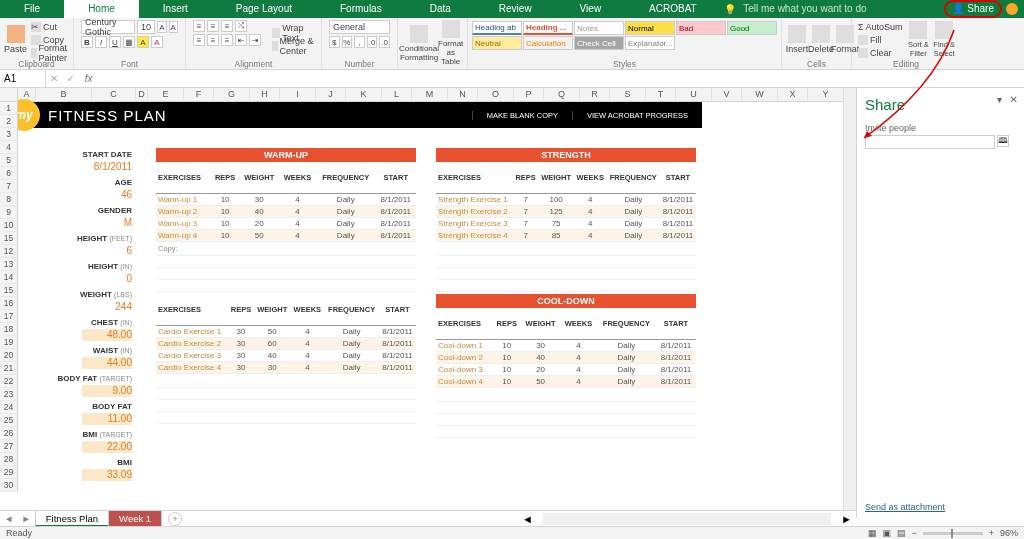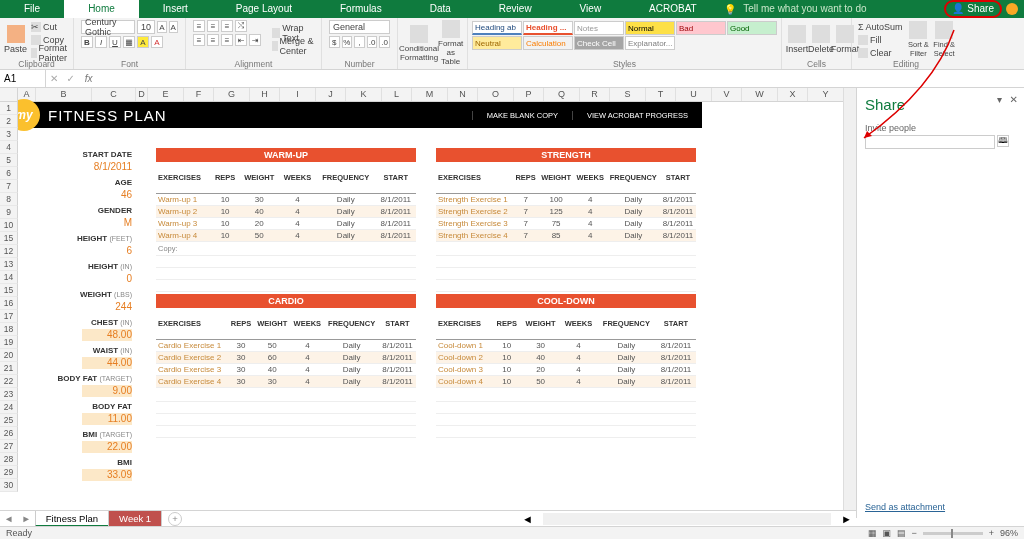--- a/index.html
+++ b/index.html
@@ -477,21 +477,20 @@
                   <td>8/1/2011</td>
                 </tr>
               </tbody>
             </table>
             <div class="notes">&nbsp;</div>
             <div class="noterow"></div>
             <div class="noterow"></div>
             <div class="noterow"></div>
           </div>
           <div class="block" style="left: 138px; top: 192px;">
-            <div class="head">CARDIO</div>
             <table>
               <tbody>
                 <tr>
                   <th style="text-align:left">EXERCISES</th>
                   <th>REPS</th>
                   <th>WEIGHT</th>
                   <th>WEEKS</th>
                   <th>FREQUENCY</th>
                   <th>START</th>
                 </tr>

